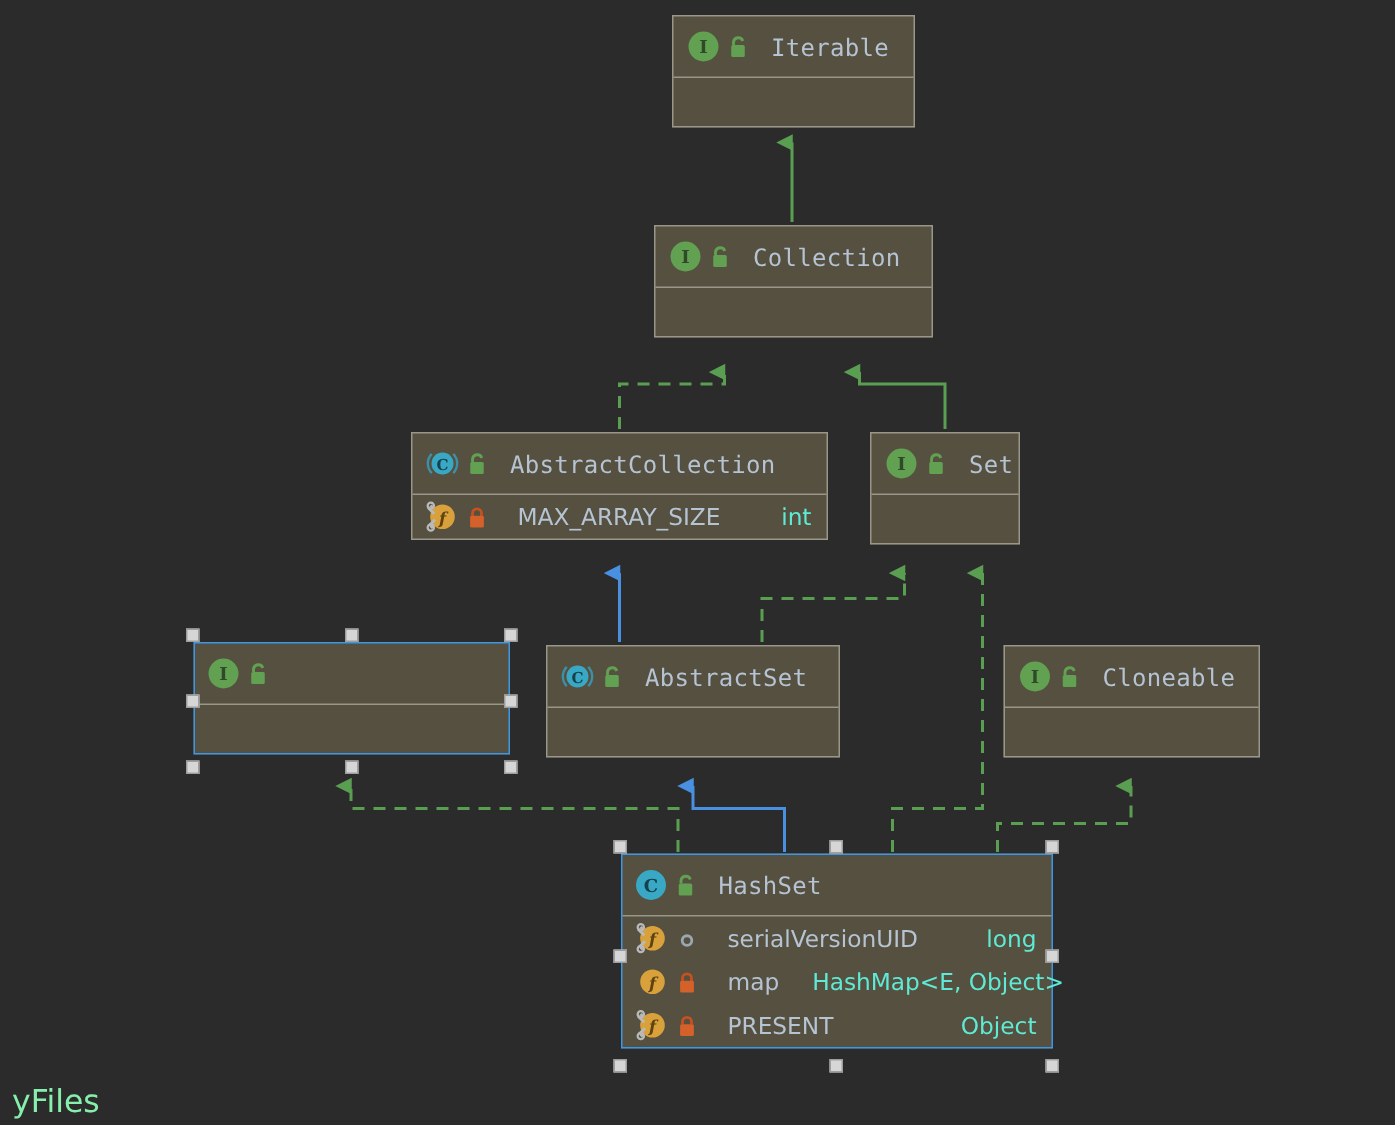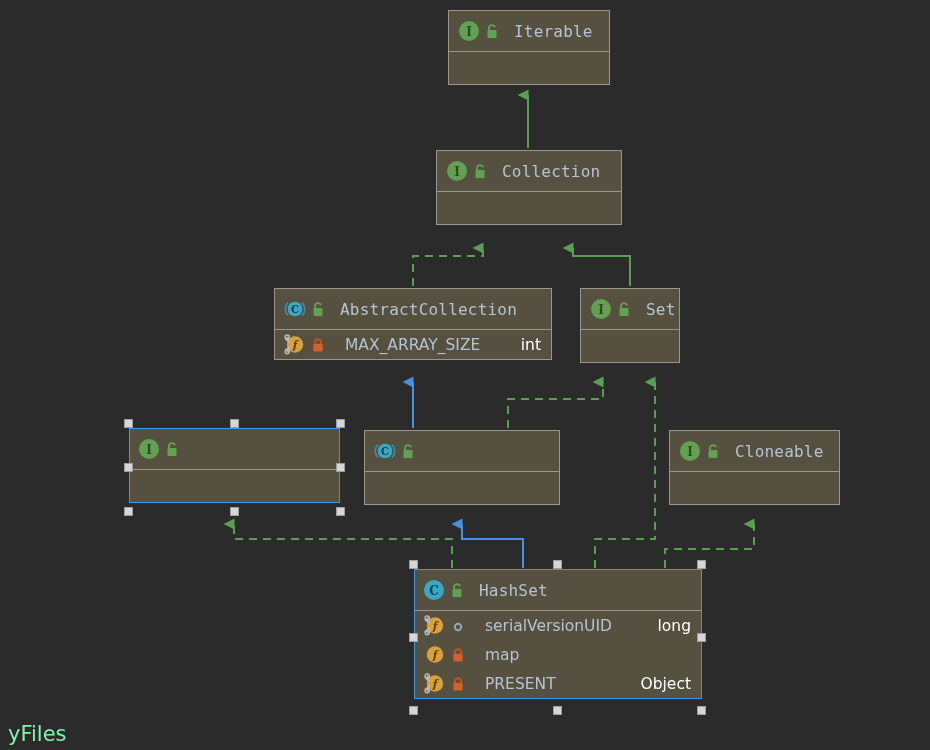--- a/index.html
+++ b/index.html
@@ -87,21 +87,21 @@
     color: #b5c3d2;
   }
   .member .m-name {
     margin-left: 20px;
     font-family: "DejaVu Sans", sans-serif;
   }
   .member .m-type {
     margin-left: auto;
     padding-left: 14px;
     font-family: "DejaVu Sans", sans-serif;
-    color: #ffffff;
+    color: #5eead4;
   }
   .member.inline .m-type {
     margin-left: 8px;
   }
 
   
   .icon {
     display: inline-flex;
     align-items: center;
     justify-content: center;
@@ -319,20 +319,21 @@
           <circle cx="12" cy="11" r="8" fill="#39a8c4"></circle>
           <text x="12" y="15.5" font-family="DejaVu Serif, serif" font-size="11" font-weight="bold" fill="#16414f" text-anchor="middle">C</text>
         </svg>
       </span>
       <span class="icon ic-lock">
         <svg viewBox="0 0 15 17" width="15" height="17">
           <path d="M4 7 V5 a3.2 3.2 0 0 1 6.2 -0.7" fill="none" stroke="#62a052" stroke-width="1.9"></path>
           <rect x="2.5" y="7" width="9" height="8" rx="1" fill="#62a052"></rect>
         </svg>
       </span>
+      <span class="node-name">AbstractSet</span>
     </div>
     <div class="node-sep"></div>
     <div class="node-body empty"></div>
   </div>
 
   <div class="node" style="left:669px; top:430px; width:171px;">
     <div class="node-header">
       <span class="icon ic-iface">
         <svg viewBox="0 0 22 22" width="22" height="22">
           <circle cx="11" cy="11" r="10" fill="#62a052"></circle>
@@ -397,20 +398,21 @@
             <text x="11" y="15" font-family="DejaVu Serif, serif" font-size="11" font-style="italic" font-weight="bold" fill="#5d4312" text-anchor="middle">f</text>
           </svg>
         </span>
         <span class="icon ic-vis">
           <svg viewBox="0 0 14 16" width="14" height="16">
             <path d="M4 7 V5.2 a3 3 0 0 1 6 0 V7" fill="none" stroke="#c4511f" stroke-width="1.9"></path>
             <rect x="2.4" y="6.8" width="9.2" height="7.8" rx="1" fill="#d4602a"></rect>
           </svg>
         </span>
         <span class="m-name">map</span>
+        <span class="m-type">HashMap&lt;E, Object&gt;</span>
       </div>
 
       <div class="member">
         <span class="icon ic-field">
           <svg viewBox="0 0 21 21" width="21" height="21">
             <circle cx="11" cy="10.5" r="8.2" fill="#d9a13b"></circle>
             <text x="11" y="15" font-family="DejaVu Serif, serif" font-size="11" font-style="italic" font-weight="bold" fill="#5d4312" text-anchor="middle">f</text>
             <path d="M1.5 4.5 l4 4 M3 3 l1.8 1.8" stroke="#b9b9b9" stroke-width="2" fill="none"></path>
             <circle cx="3.2" cy="3.2" r="2.1" fill="none" stroke="#b9b9b9" stroke-width="1.5"></circle>
             <path d="M2 16.5 l4 -4 M3.2 18 l1.6 -1.6" stroke="#b9b9b9" stroke-width="2" fill="none"></path>

